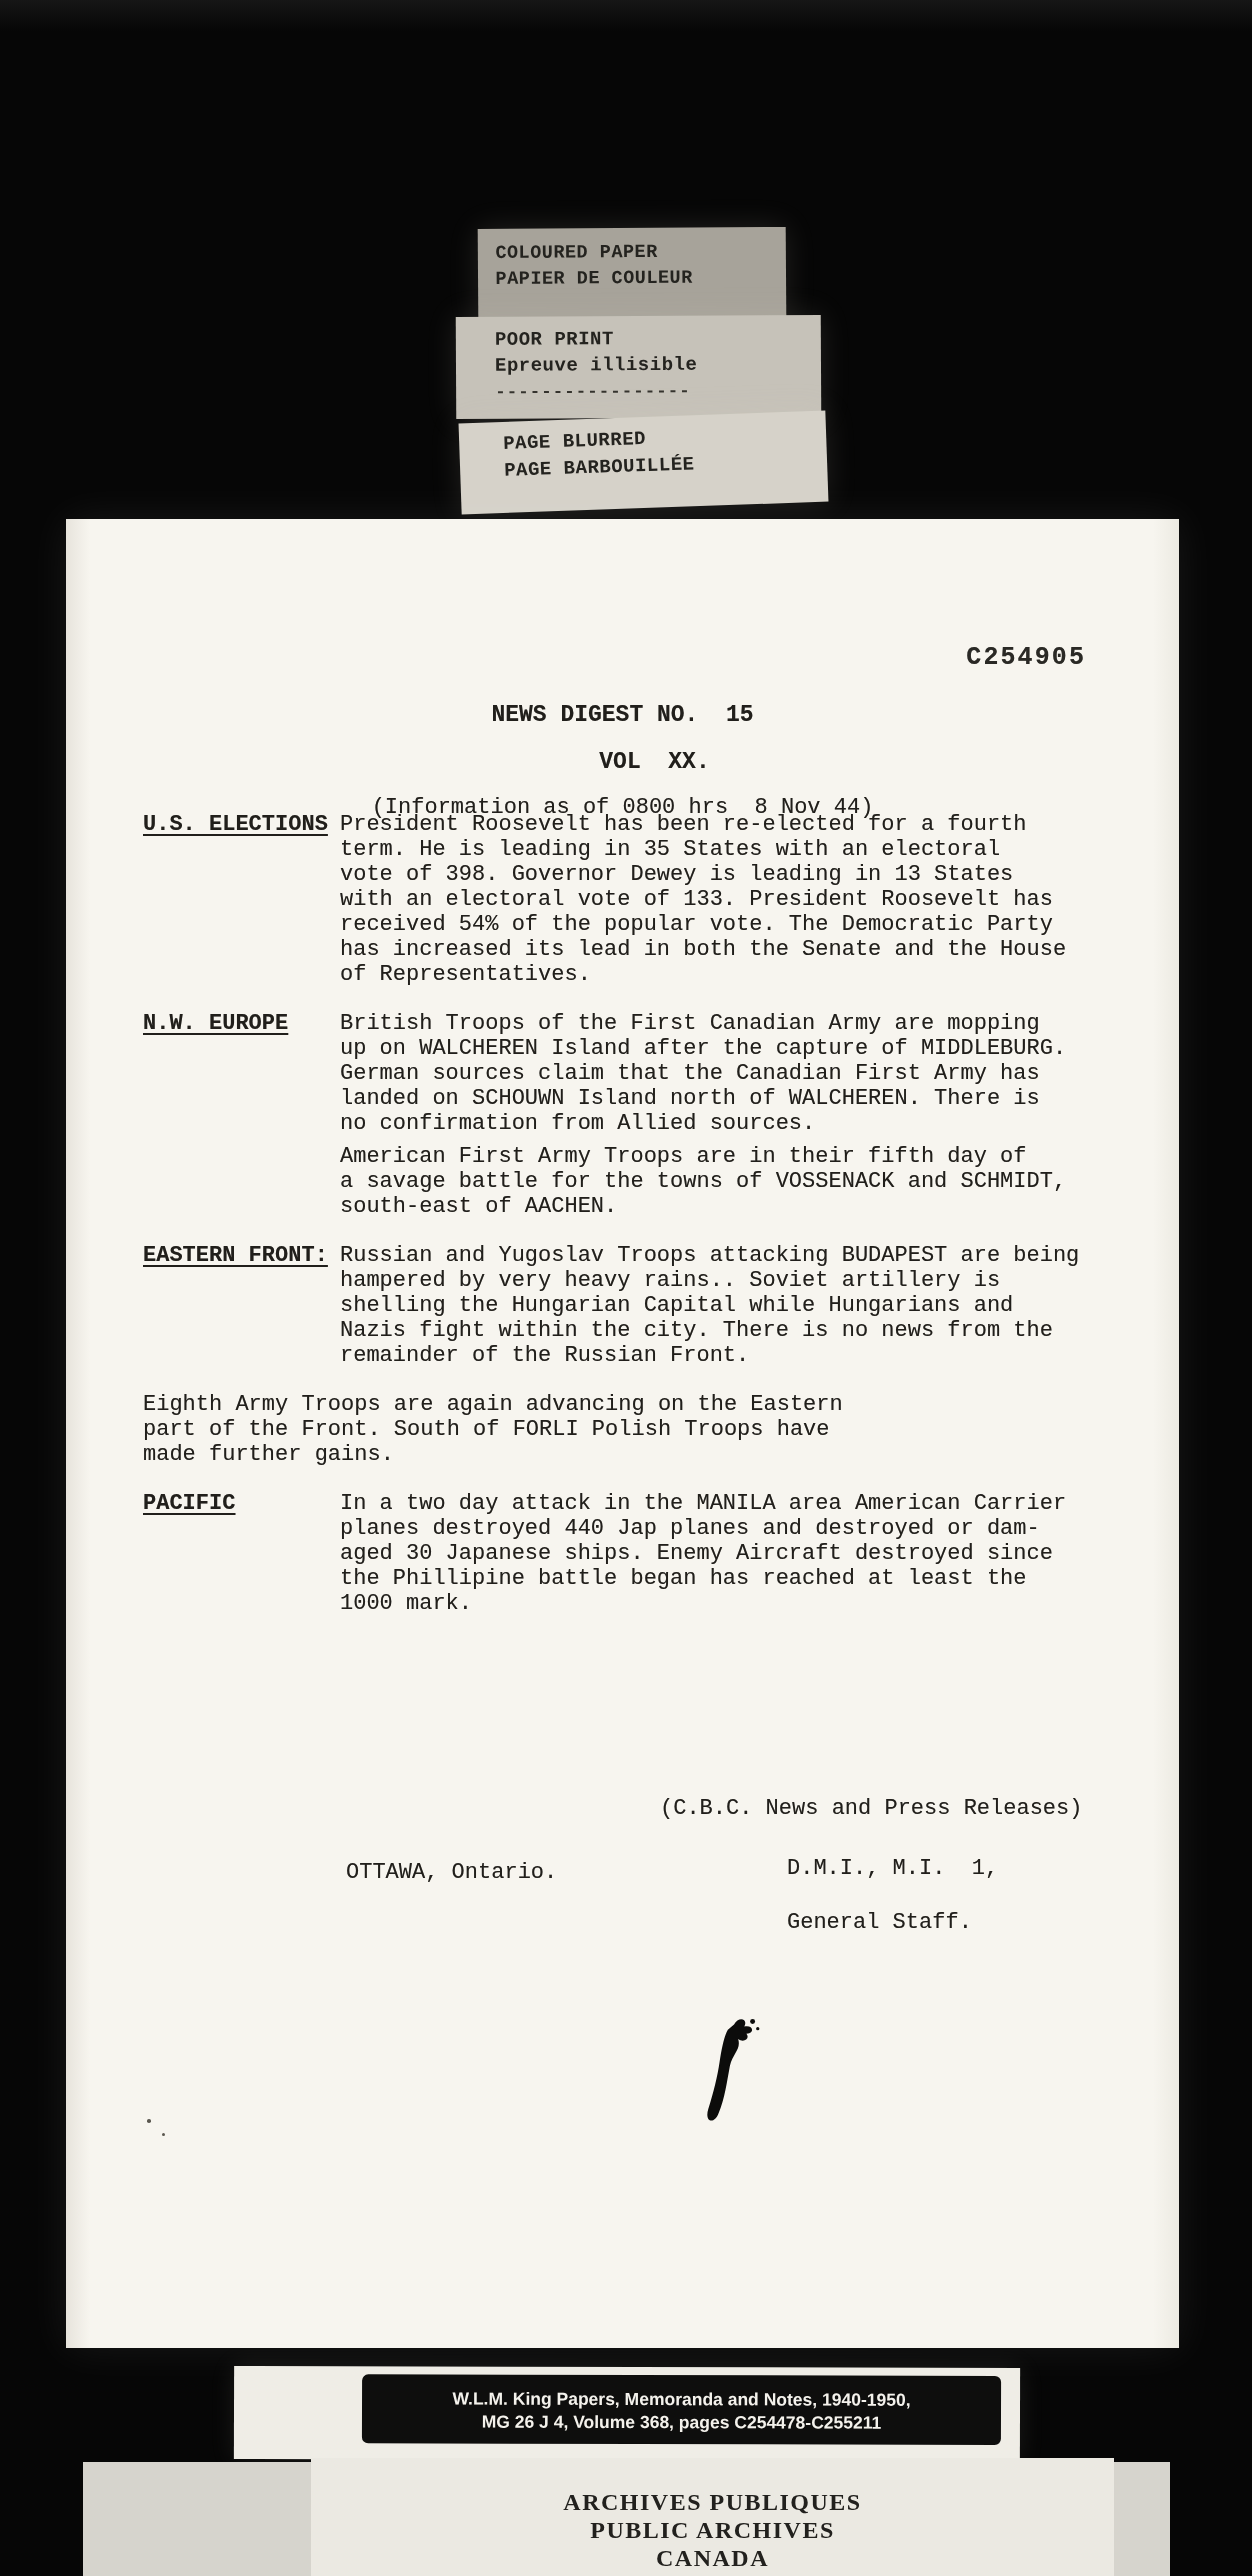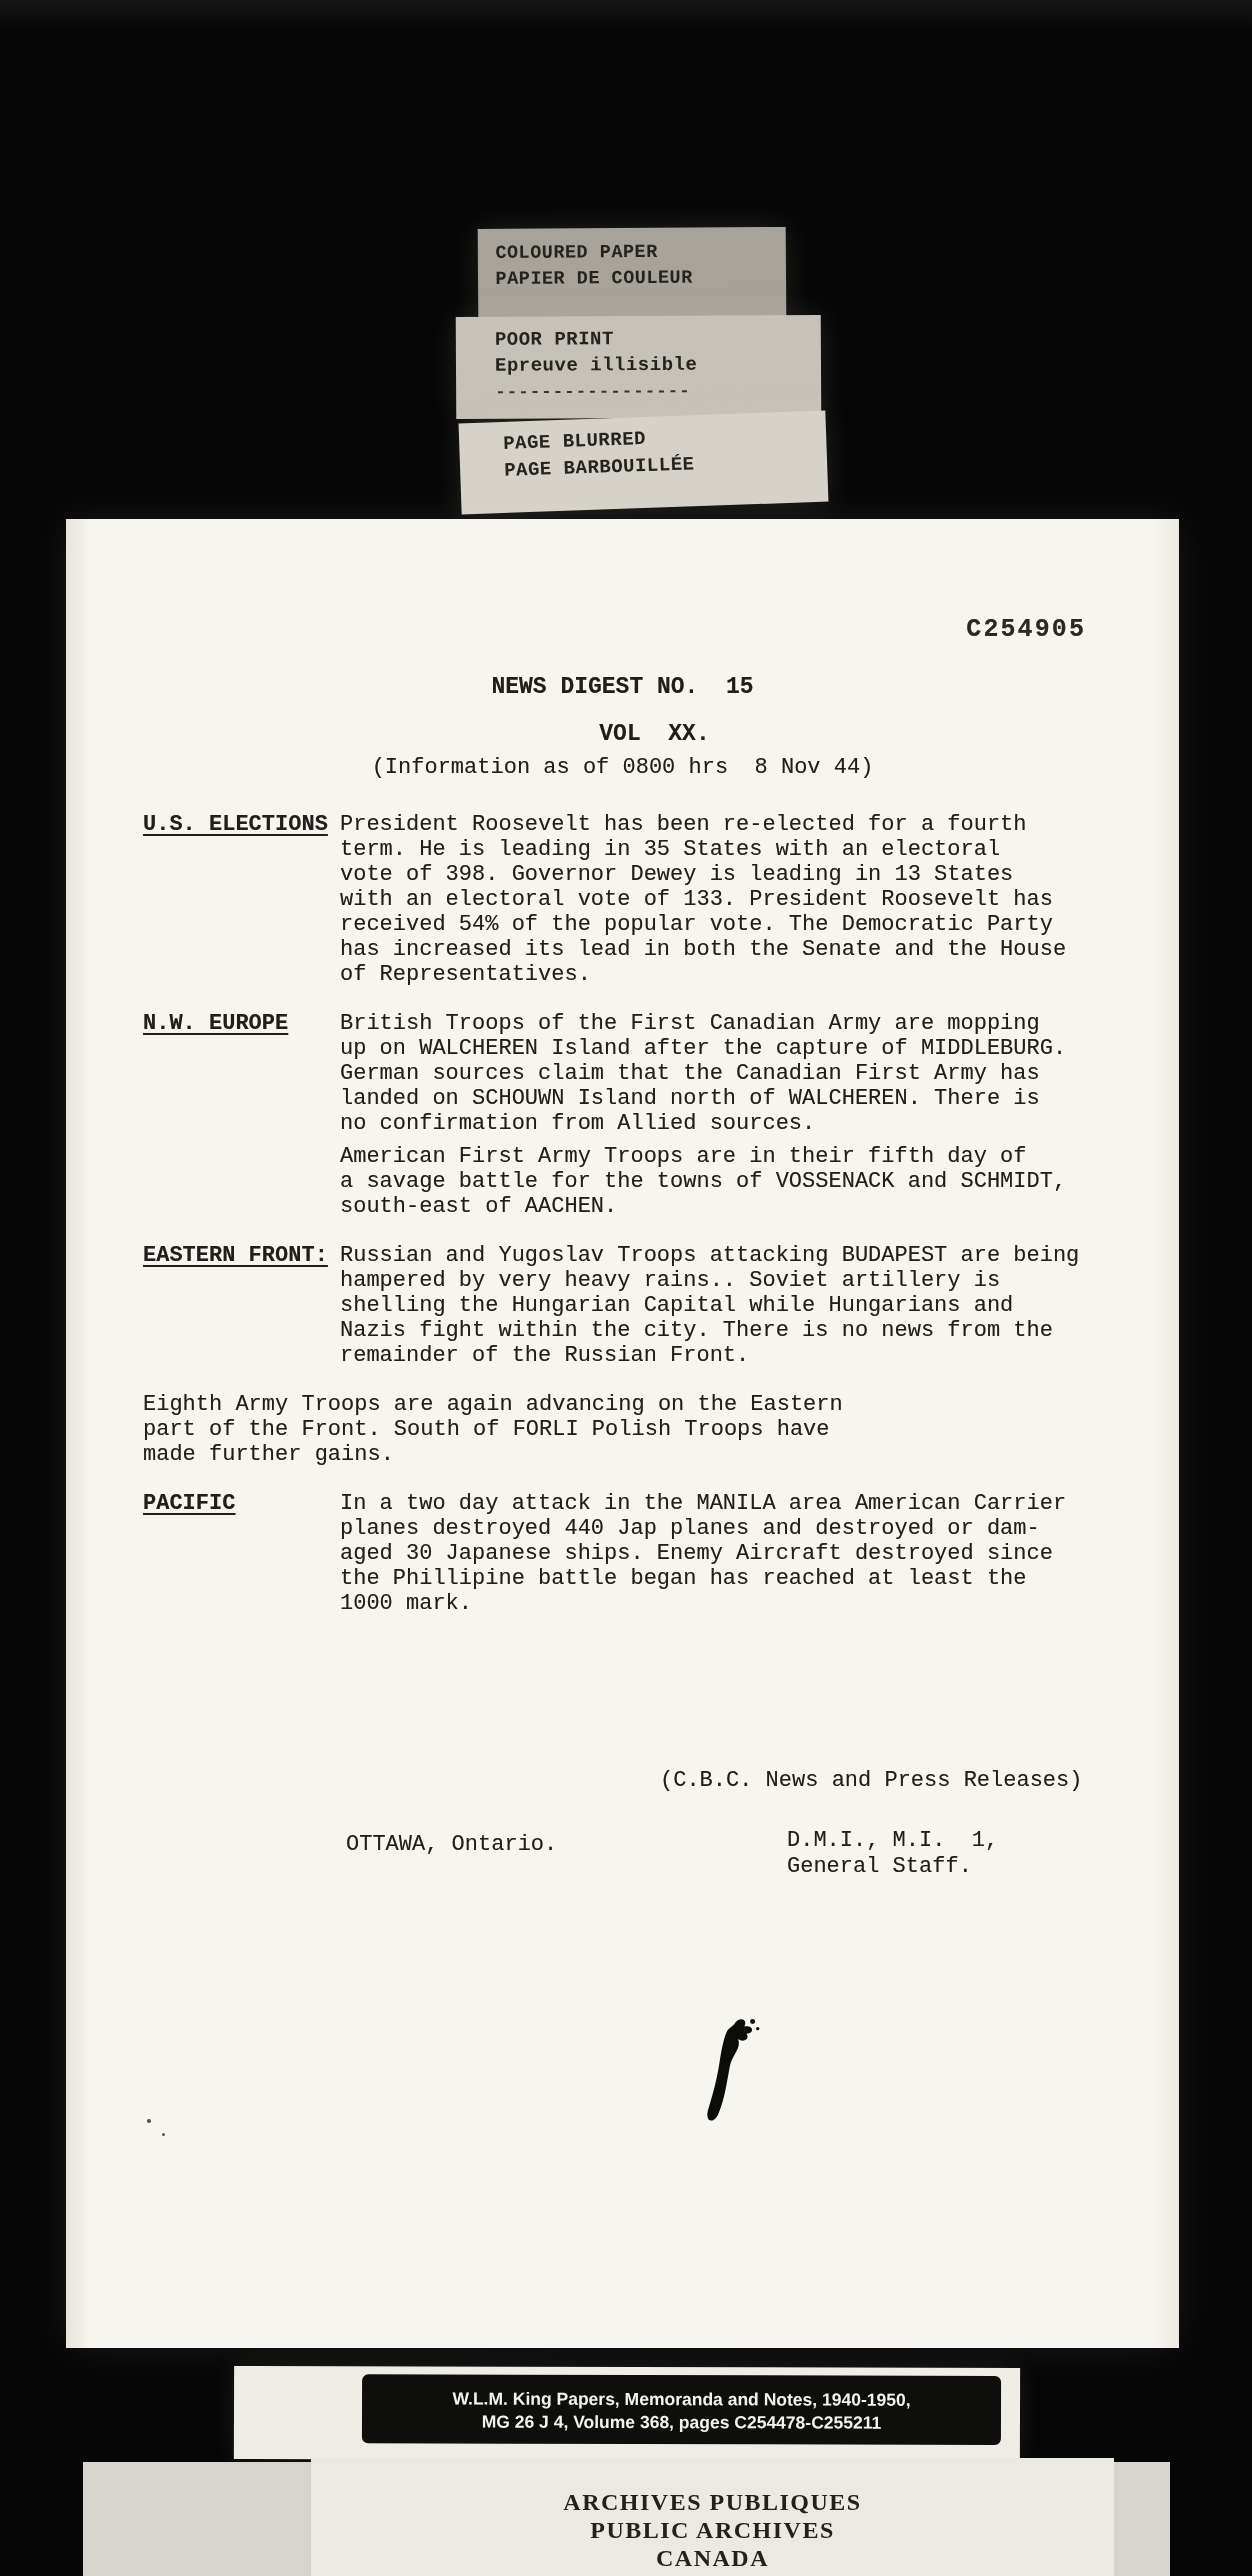--- a/index.html
+++ b/index.html
@@ -15,26 +15,26 @@
           transform:rotate(-.4deg);padding:12.4px 0 0 17.5px;font-size:18.5px;line-height:26px;letter-spacing:0.5px;}
   .stamp2{left:456px;top:316px;width:326px;height:92px;background:#c6c2b9;
           transform:rotate(-.3deg);padding:10.3px 0 0 39px;font-size:19px;line-height:26px;letter-spacing:0.5px;}
   .stamp2 .dashes{font-size:17.5px;letter-spacing:1px;color:#35332e;}
   .stamp3{left:460px;top:417px;width:323px;height:82px;background:#d6d2c9;
           transform:rotate(-2deg);padding:9.3px 0 0 44px;font-size:19px;line-height:27px;letter-spacing:0.5px;}
   
   .paper{position:absolute;left:66px;top:519px;width:1113px;height:1829px;
          background:linear-gradient(90deg,#e7e4dc 0,#f7f5ef 24px,#f7f5ef 1087px,#eceae2 100%);
          box-shadow:0 0 41px rgba(255,255,250,.08);color:#211f1b;}
-  .typed{white-space:pre;text-shadow:0 0 0.5px rgba(30,28,24,.4);}
+  .typed{white-space:pre;text-shadow:0 0 0.5px rgba(30,28,24,.4);margin-top:28px;}
   .refnum{position:absolute;top:96px;right:93px;font-size:25px;font-weight:700;
           letter-spacing:2.1px;color:#2a2925;}
   .title{position:absolute;top:155px;left:0;width:100%;text-align:center;font-size:23px;font-weight:600;}
   .vol{position:absolute;top:202px;left:0;width:100%;text-align:center;font-size:23px;font-weight:600;padding-left:32px;}
-  .info{position:absolute;top:236px;left:0;width:100%;text-align:center;font-size:22px;}
+  .info{position:absolute;top:248px;left:0;width:100%;text-align:center;font-size:22px;}
   .sections{position:absolute;top:293px;left:77px;width:994px;font-size:22px;line-height:25px;}
   .section{display:flex;margin-bottom:24px;}
   .sec-heading{width:197px;flex-shrink:0;font-weight:700;text-decoration:underline;
                text-decoration-thickness:1.5px;text-underline-offset:3.6px;white-space:pre;
                text-shadow:0 0 0.5px rgba(30,28,24,.4);}
   .sec-text{display:flex;flex-direction:column;gap:8.2px;}
   .sec-body{white-space:pre-line;text-shadow:0 0 0.5px rgba(30,28,24,.4);}
   .source-line{position:absolute;left:594px;top:1249px;font-size:22px;}
   .place-line{position:absolute;left:280px;top:1313px;font-size:22px;}
   .signature{position:absolute;left:721px;top:1309px;font-size:22px;line-height:26px;}

